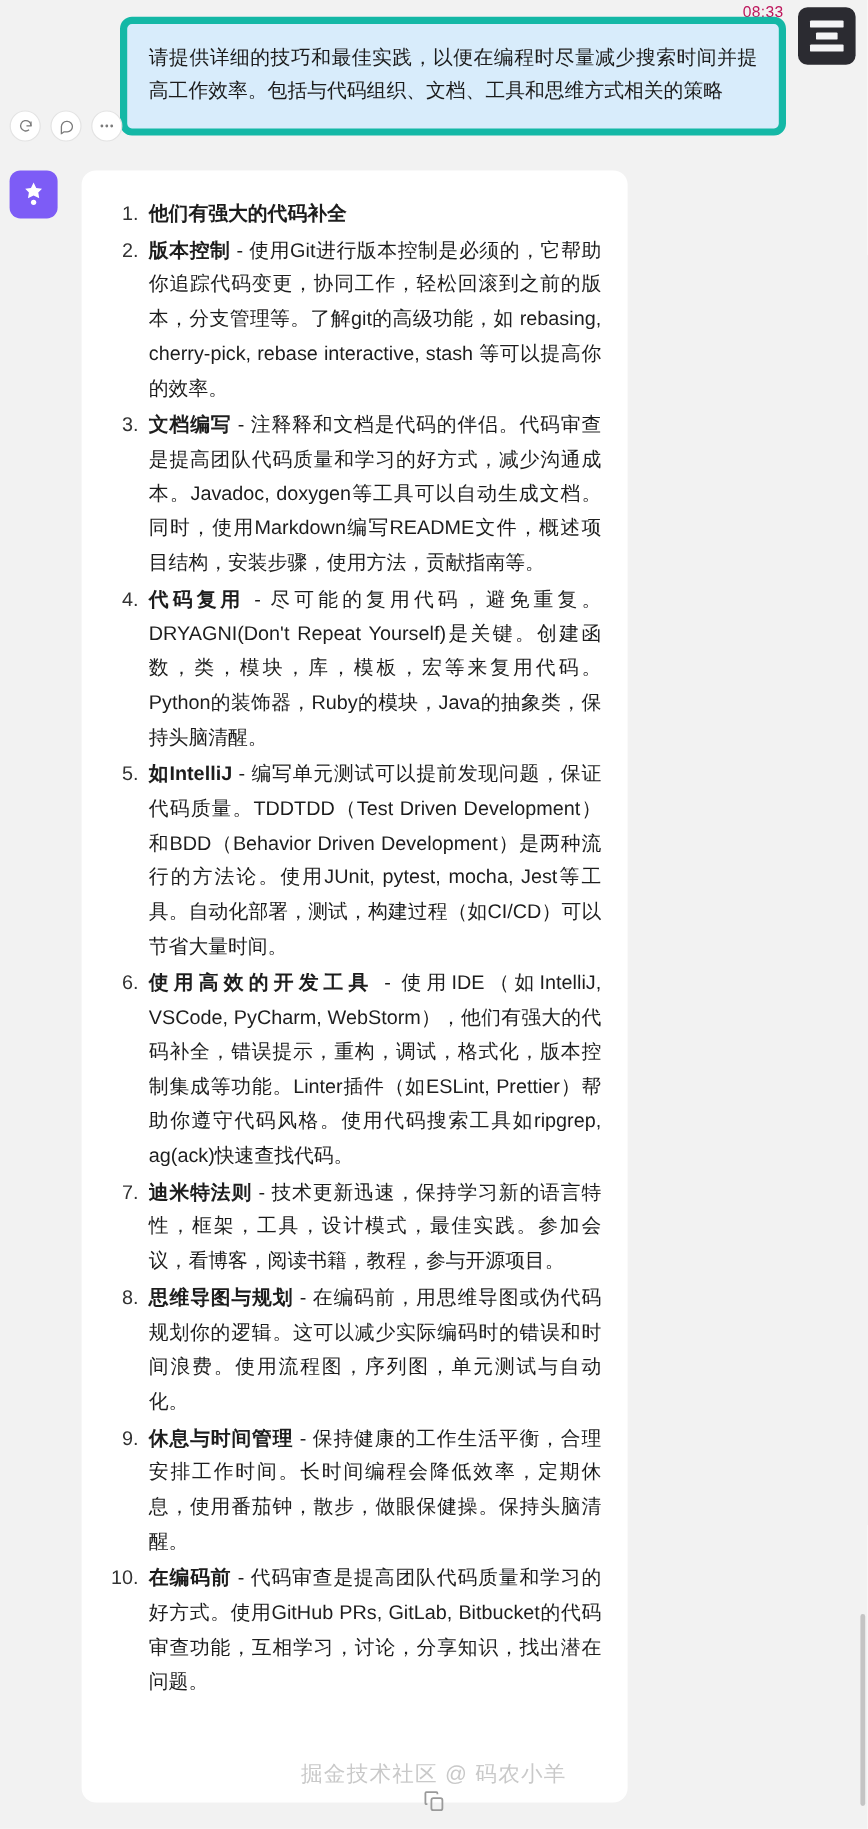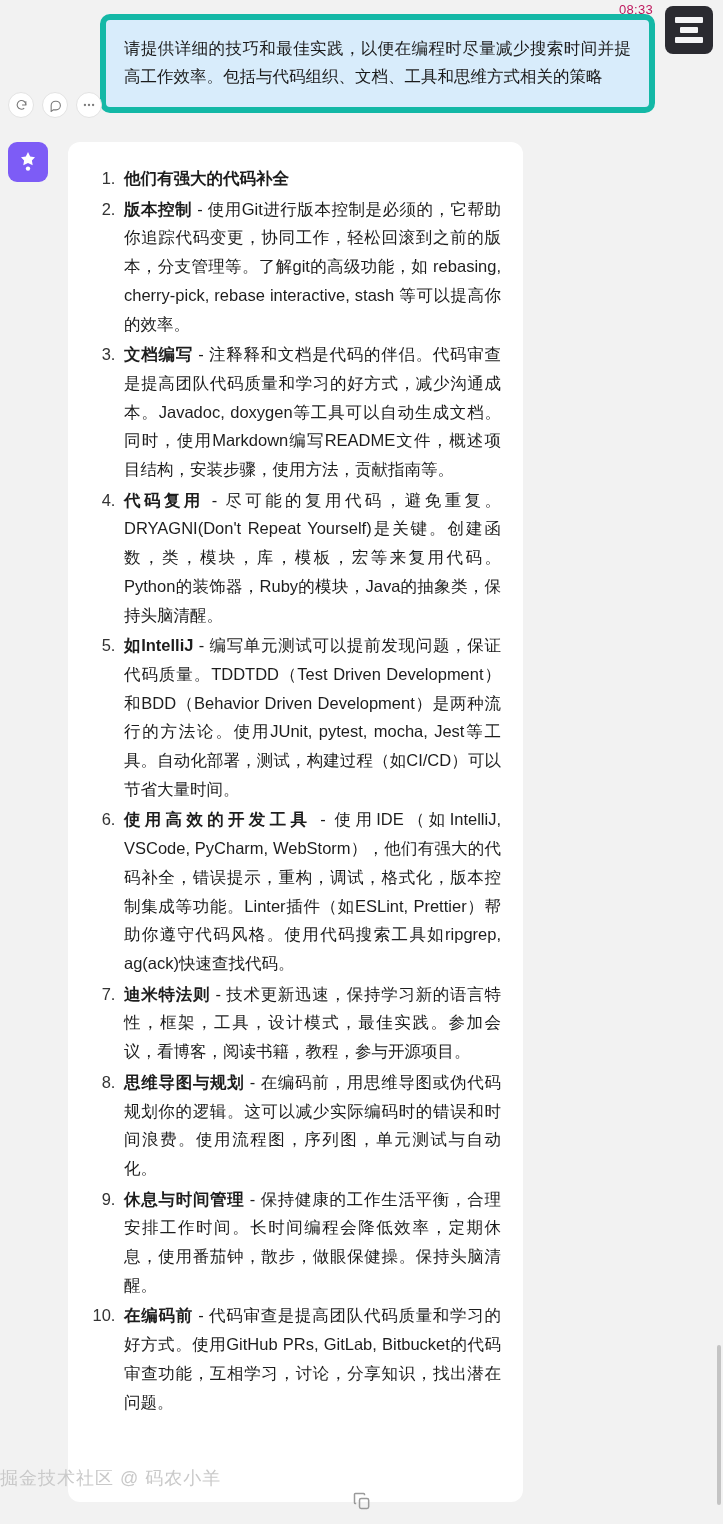--- a/index.html
+++ b/index.html
@@ -139,21 +139,21 @@
     padding-left: 18px;
   }
   ul.sub li { text-align: justify; }
 
   
   .watermark {
     position: absolute;
     bottom: 34px;
     left: 0;
     right: 0;
-    text-align: left;
+    text-align: center;
     font-size: 18px;
     color: #c9c9c9;
     letter-spacing: 1px;
     pointer-events: none;
   }
 
   
   .copy-icon {
     position: absolute;
     bottom: 12px;

